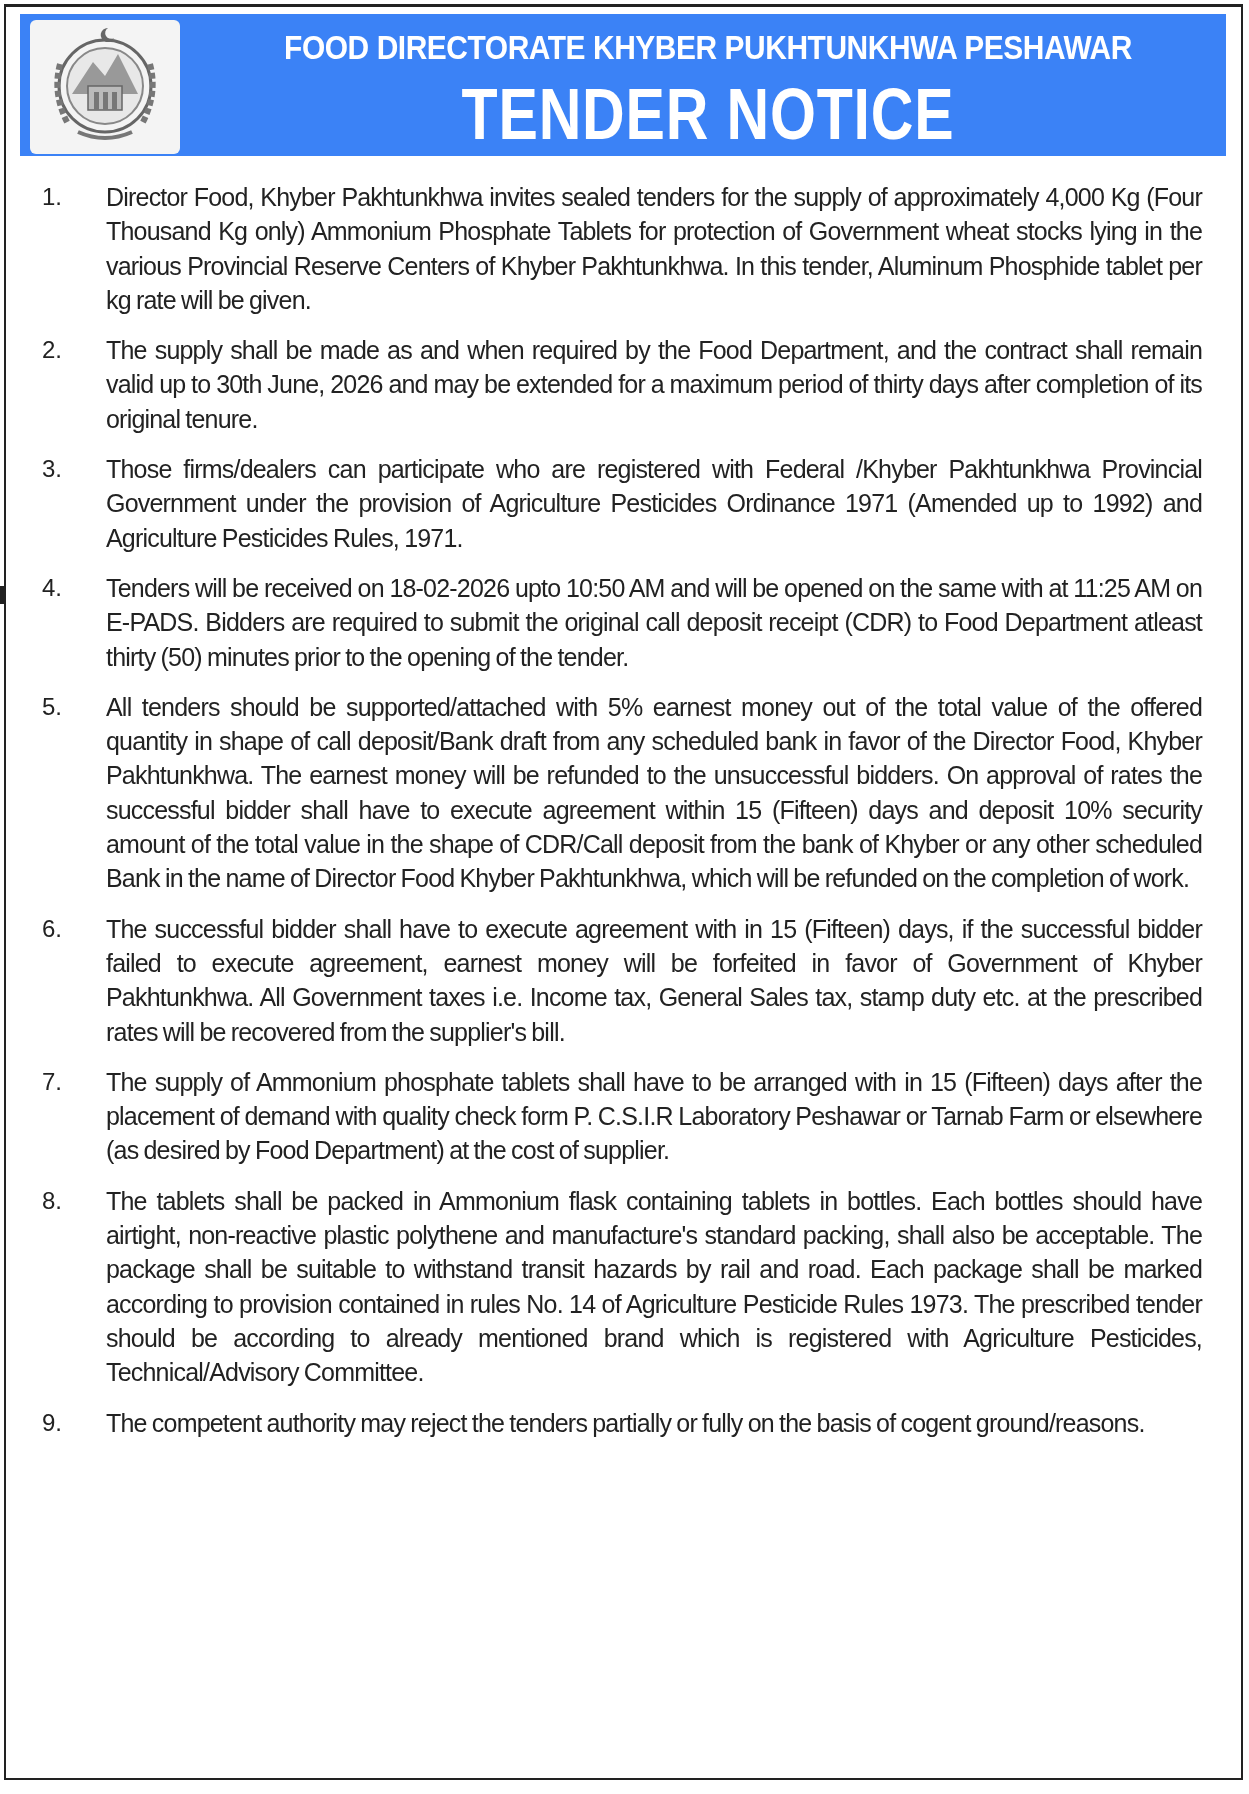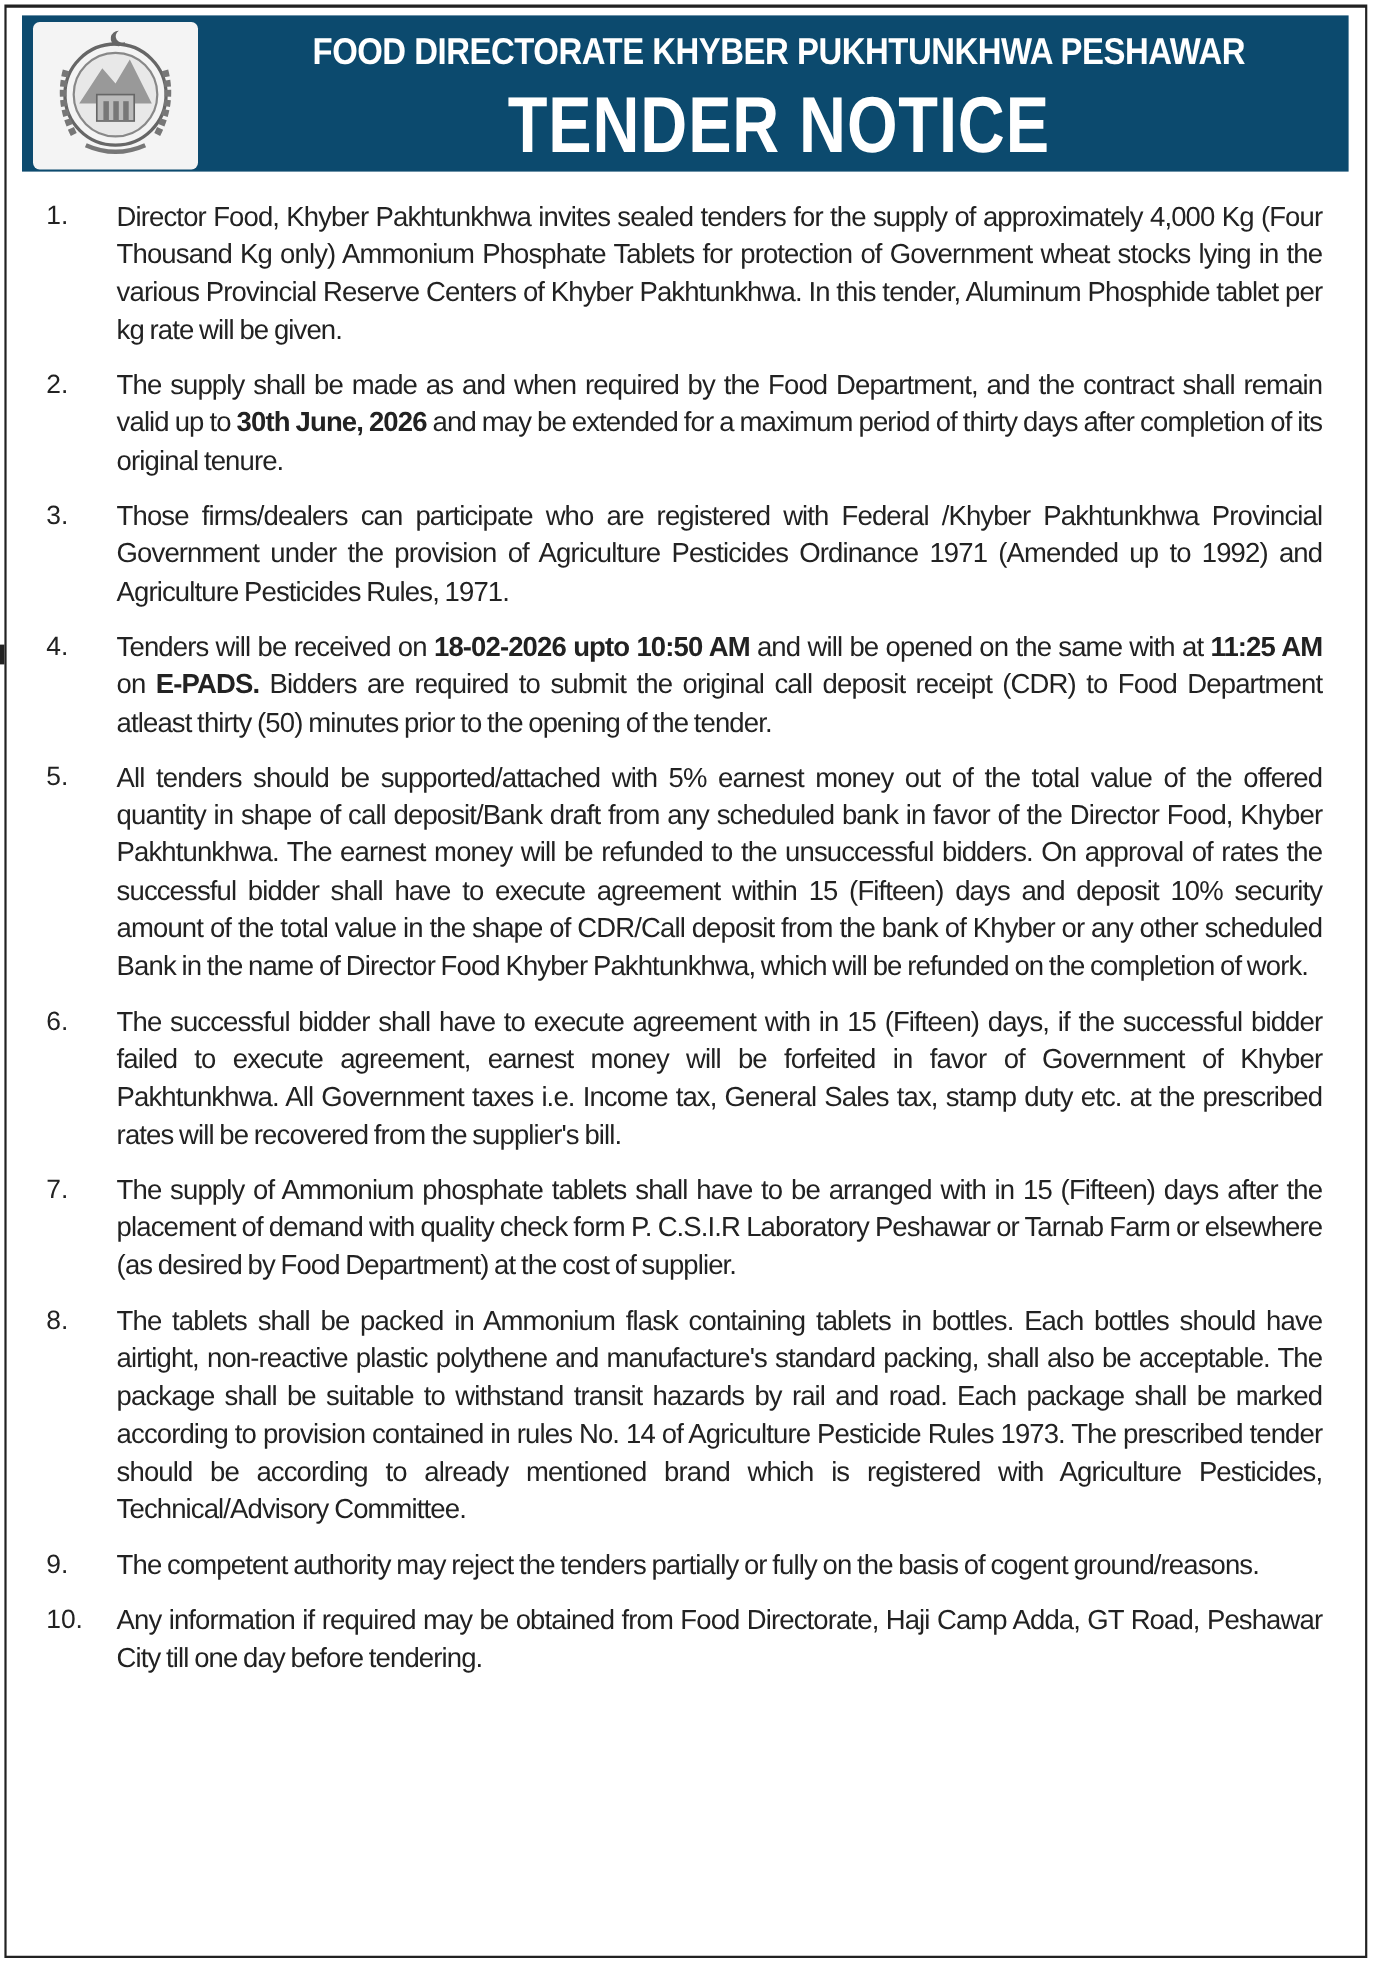--- a/index.html
+++ b/index.html
@@ -2,38 +2,38 @@
 <html><head>
 <meta charset="utf-8">
 <style>
   html, body { margin: 0; padding: 0; background: #ffffff; }
   body { width: 1249px; height: 1794px; position: relative; overflow: hidden;
          font-family: "Liberation Sans", sans-serif; color: #222; }
   .outer { position: absolute; left: 4px; top: 4px; width: 1239px; height: 1776px;
            border: 2px solid #222; border-top-width: 3px; box-sizing: border-box; }
   .frame { position: absolute; left: 20px; top: 14px; width: 1206px; height: 1762px; }
   .header { position: absolute; left: 0; top: 0; width: 1206px; height: 142px;
-            background: #0c4a6e; }
+            background: #3b82f6; }
   .logo-box { position: absolute; left: 10px; top: 6px; width: 150px; height: 134px;
               background: #f4f4f4; border-radius: 6px; }
   .logo-box svg { position: absolute; left: 8px; top: 4px; }
   .hdr-org { position: absolute; left: 170px; top: 14px; width: 1036px; text-align: center;
              color: #fff; font-family: "Liberation Sans", sans-serif; font-weight: bold;
              font-size: 34px; letter-spacing: -0.5px; transform: scaleX(0.88);
              transform-origin: center; }
   .hdr-title { position: absolute; left: 170px; top: 60px; width: 1036px; text-align: center;
                color: #fff; font-family: "Liberation Sans", sans-serif; font-weight: bold;
                font-size: 72px; letter-spacing: 1px; transform: scaleX(0.82);
                transform-origin: center; line-height: 80px; }
   .body { position: absolute; left: 0; top: 150px; width: 1206px; }
   .item { position: relative; padding-left: 86px; padding-right: 24px; }
   .num { position: absolute; left: 22px; top: 0; font-size: 24px; line-height: 34.3px; }
   .txt { font-size: 25px; line-height: 34.3px; text-align: justify;
          letter-spacing: -0.8px; word-spacing: -1px; margin-top: 16px; }
-  .txt b { font-weight: bold; }
+  .txt b { font-weight: normal; }
   .footer-bar { position: absolute; left: 0; top: 1626px; width: 1206px; height: 78px;
                 background: #3a3a3a; }
   .footer-title { position: absolute; left: 0; top: 4px; width: 1206px; text-align: center;
                   color: #fff; font-weight: bold; font-size: 58px; line-height: 70px;
                   transform: scaleX(0.80); transform-origin: center; letter-spacing: 1px; }
   .tagline-row { position: absolute; left: 0; top: 1708px; width: 1206px; height: 42px; }
   .slogan { position: absolute; left: 6px; top: 2px; font-weight: bold; font-size: 30px;
             line-height: 38px; transform: scaleX(0.80); transform-origin: left;
             color: #2a2a2a; white-space: nowrap; }
   .rule { position: absolute; left: 552px; top: 14px; width: 430px; height: 3px;
@@ -100,19 +100,15 @@
         <div class="txt"><span>The supply of Ammonium phosphate tablets shall have to be arranged with in 15 (Fifteen) days after the placement of demand with quality check form P. C.S.I.R Laboratory Peshawar or Tarnab Farm or elsewhere (as desired by Food Department) at the cost of supplier.</span></div>
       </div>
       <div class="item">
         <span class="num">8.</span>
         <div class="txt"><span>The tablets shall be packed in Ammonium flask containing tablets in bottles. Each bottles should have airtight, non-reactive plastic polythene and manufacture's standard packing, shall also be acceptable. The package shall be suitable to withstand transit hazards by rail and road. Each package shall be marked according to provision contained in rules No. 14 of Agriculture Pesticide Rules 1973. The prescribed tender should be according to already mentioned brand which is registered with Agriculture Pesticides, Technical/Advisory Committee.</span></div>
       </div>
       <div class="item">
         <span class="num">9.</span>
         <div class="txt"><span>The competent authority may reject the tenders partially or fully on the basis of cogent ground/reasons.</span></div>
       </div>
-      <div class="item">
-        <span class="num">10.</span>
-        <div class="txt"><span>Any information if required may be obtained from Food Directorate, Haji Camp Adda, GT Road, Peshawar City till one day before tendering.</span></div>
-      </div>
     </div>
 
 </div>
 
 </body></html>

